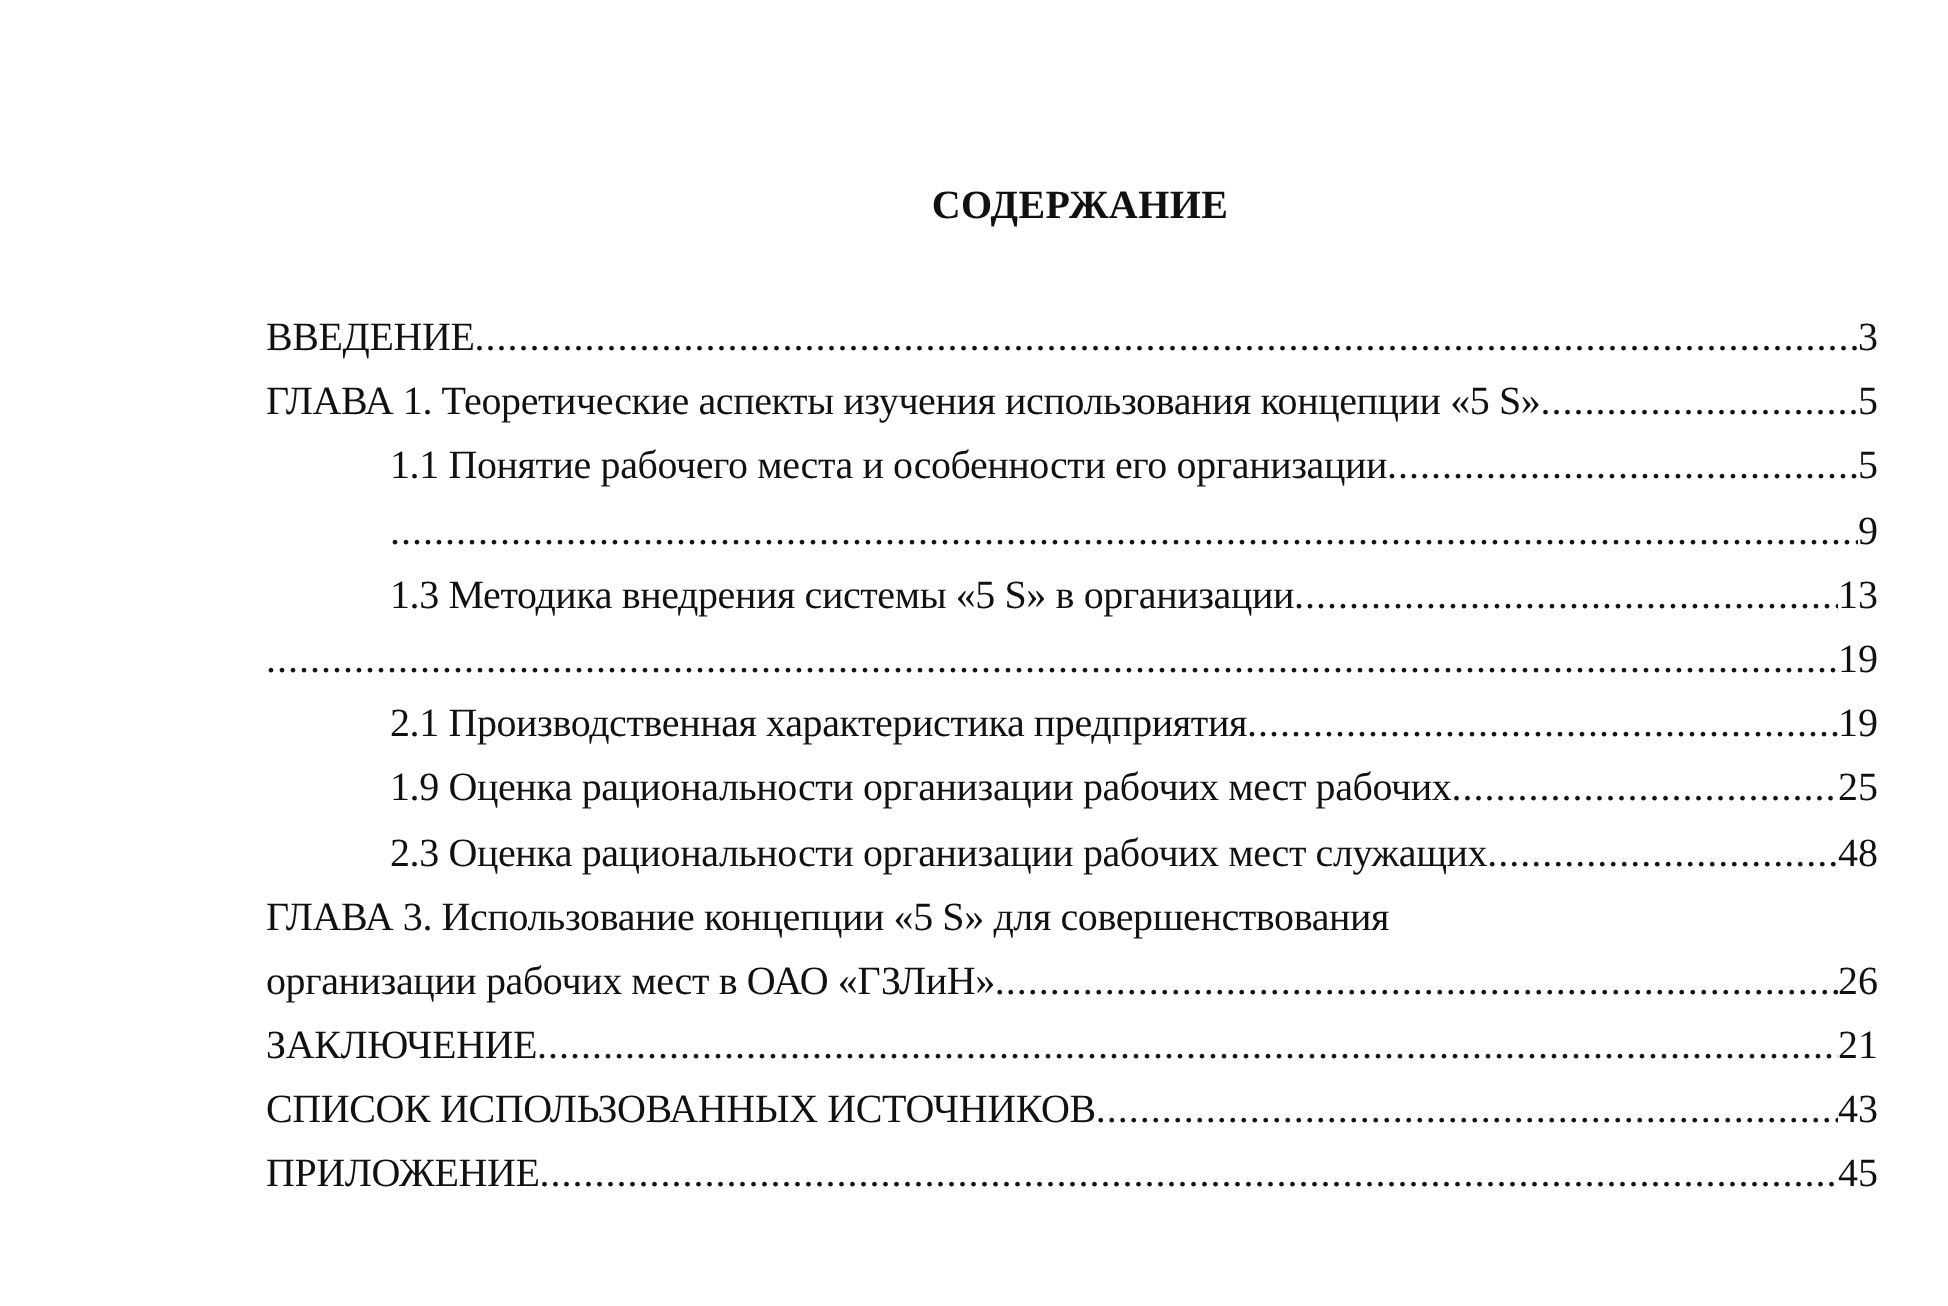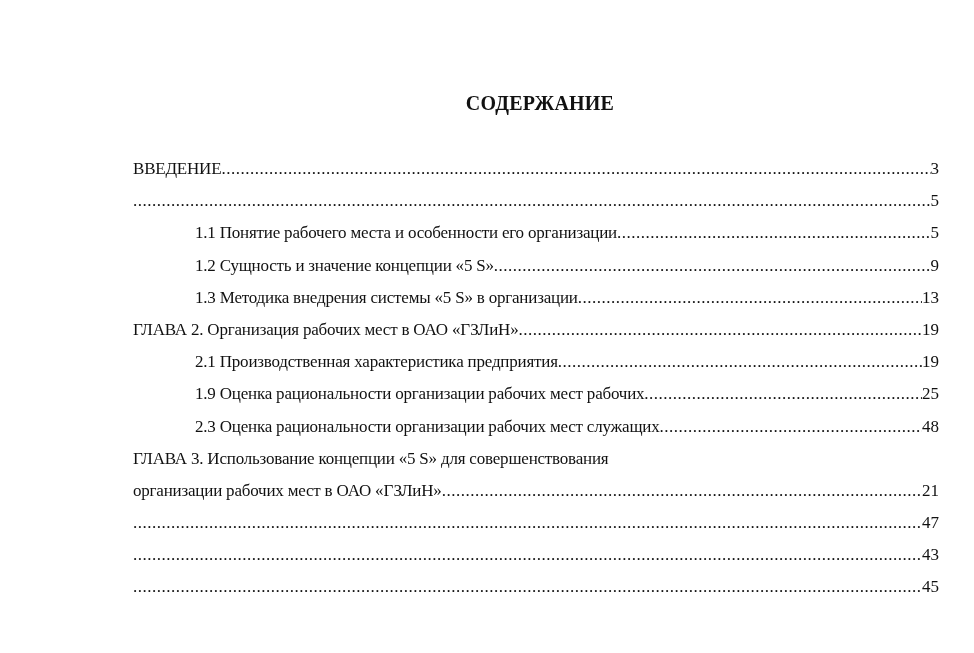--- a/index.html
+++ b/index.html
@@ -34,21 +34,21 @@
     .toc {
       position: absolute;
       left: 133px;
       top: 153px;
       width: 806px;
     }
     .toc-row {
       display: flex;
       align-items: baseline;
       height: 32.2px;
-      font-size: 17px;
+      font-size: 20px;
       white-space: nowrap;
       line-height: 32px;
     }
     .toc-row.indent {
       padding-left: 62px;
       justify-content: center;
     }
     .toc-row .label {
       flex: 0 0 auto;
       letter-spacing: -0.2px;
@@ -76,40 +76,39 @@
 <div class="page">
   <div class="title">СОДЕРЖАНИЕ</div>
 
   <div class="toc">
     <div class="toc-row">
       <span class="label">ВВЕДЕНИЕ</span>
       <span class="dots"></span>
       <span class="page-num">3</span>
     </div>
     <div class="toc-row">
+      <span class="label">ГЛАВА 1. Теоретические аспекты изучения использования концепции «5 S» </span>
       <span class="dots"></span>
       <span class="page-num">5</span>
     </div>
     <div class="toc-row indent">
       <span class="label">1.1 Понятие рабочего места и особенности его организации</span>
       <span class="dots"></span>
       <span class="page-num">5</span>
     </div>
     <div class="toc-row indent">
-      <span class="label">1.2 Сущность и значение концепции «5 S» </span>
       <span class="dots"></span>
       <span class="page-num">9</span>
     </div>
     <div class="toc-row indent">
       <span class="label">1.3 Методика внедрения системы «5 S» в организации</span>
       <span class="dots"></span>
       <span class="page-num">13</span>
     </div>
     <div class="toc-row">
-      <span class="label">ГЛАВА 2. Организация рабочих мест в ОАО «ГЗЛиН»</span>
       <span class="dots"></span>
       <span class="page-num">19</span>
     </div>
     <div class="toc-row indent">
       <span class="label">2.1 Производственная характеристика предприятия </span>
       <span class="dots"></span>
       <span class="page-num">19</span>
     </div>
     <div class="toc-row indent">
       <span class="label">1.9 Оценка рациональности организации рабочих мест рабочих</span>
@@ -122,28 +121,31 @@
       <span class="page-num">48</span>
     </div>
     <div class="toc-row nodots">
       <span class="label">ГЛАВА 3. Использование концепции «5 S» для совершенствования</span>
       <span class="dots"></span>
       <span class="page-num"></span>
     </div>
     <div class="toc-row">
       <span class="label">организации рабочих мест в ОАО «ГЗЛиН»</span>
       <span class="dots"></span>
+      <span class="page-num">26</span>
+    </div>
+    <div class="toc-row">
+      <span class="label">ЗАКЛЮЧЕНИЕ</span>
+      <span class="dots"></span>
       <span class="page-num">21</span>
     </div>
     <div class="toc-row">
-      <span class="dots"></span>
-      <span class="page-num">47</span>
-    </div>
-    <div class="toc-row">
+      <span class="label">СПИСОК ИСПОЛЬЗОВАННЫХ ИСТОЧНИКОВ</span>
       <span class="dots"></span>
       <span class="page-num">43</span>
     </div>
     <div class="toc-row">
+      <span class="label">ПРИЛОЖЕНИЕ</span>
       <span class="dots"></span>
       <span class="page-num">45</span>
     </div>
   </div>
 </div>
 
 </body></html>

